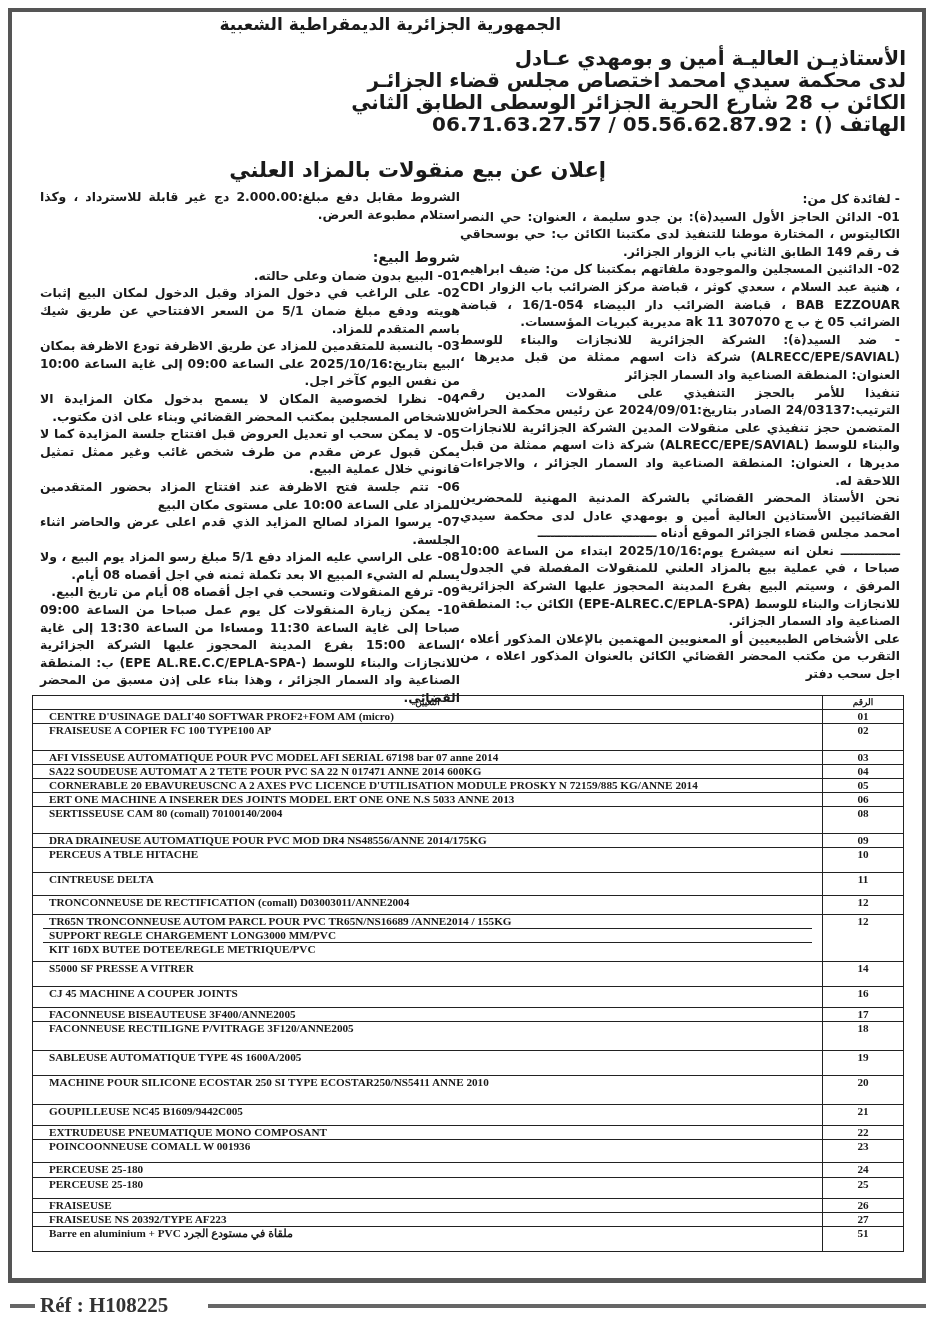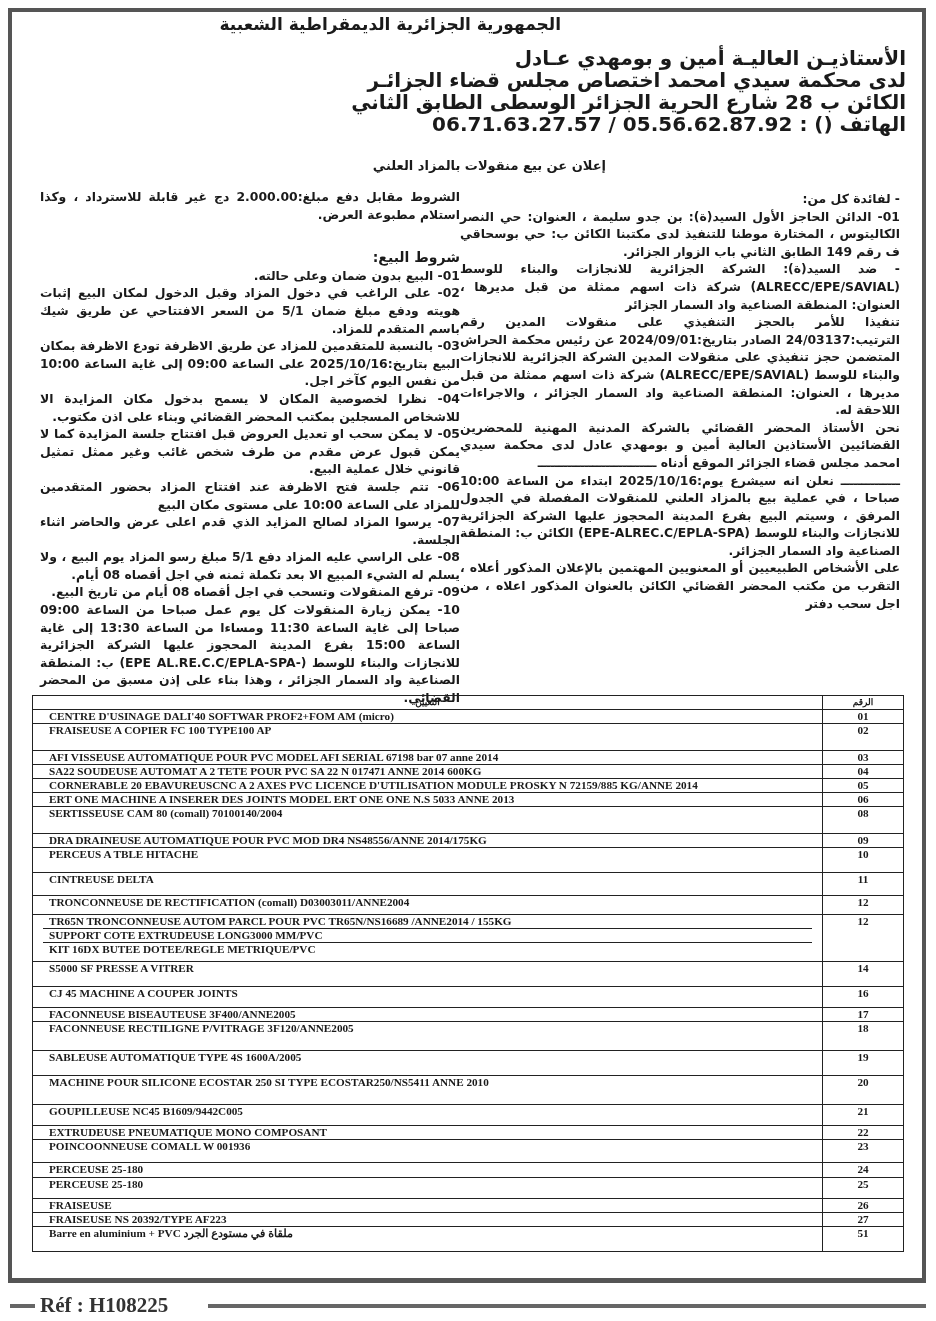--- a/index.html
+++ b/index.html
@@ -1,21 +1,21 @@
 <!DOCTYPE html>
 <html><head>
 <meta charset="utf-8">
 <style>
   html, body { margin: 0; padding: 0; background: #ffffff; }
   body { width: 936px; height: 1321px; position: relative; overflow: hidden; font-family: "DejaVu Sans", sans-serif; color: #1a1a1a; }
   .frame { position: absolute; left: 8px; top: 8px; width: 918px; height: 1275px; border: 4px solid #555; border-bottom-width: 5px; box-sizing: border-box; }
   .hdr { position: absolute; right: 40px; direction: rtl; text-align: right; font-weight: bold; }
   .republic { top: 14px; right: 375px; font-size: 17px; }
   .hline { font-size: 20px; line-height: 20px; right: 30px; }
-  .announce-title { position: absolute; top: 158px; right: 330px; font-size: 13px; font-weight: bold; direction: rtl; }
+  .announce-title { position: absolute; top: 158px; right: 330px; font-size: 21px; font-weight: bold; direction: rtl; }
   .col { position: absolute; direction: rtl; text-align: justify; font-size: 12.4px; line-height: 17.6px; font-weight: bold; }
   .col-right { top: 190px; right: 36px; width: 440px; }
   .col-left { top: 188px; left: 40px; width: 420px; }
   .col p { margin: 0; }
   .gap { height: 26px; }
   .cond-title { font-size: 14px; }
   table.lots { position: absolute; left: 32px; top: 695px; width: 872px; border-collapse: collapse; font-family: "Liberation Serif", serif; font-size: 11.2px; font-weight: bold; }
   table.lots td, table.lots th { border: 1.5px solid #222; padding: 0 16px; vertical-align: top; line-height: 13px; }
   table.lots th { font-size: 9px; font-weight: bold; height: 12px; }
   table.lots td.num { width: 48px; text-align: center; direction: ltr; }
@@ -32,20 +32,21 @@
 <div class="hdr hline" style="top:48px">الأستاذيـن العاليـة أمين و بومهدي عـادل</div>
 <div class="hdr hline" style="top:70px">لدى محكمة سيدي امحمد اختصاص مجلس قضاء الجزائـر</div>
 <div class="hdr hline" style="top:92px">الكائن ب 28 شارع الحرية الجزائر الوسطى الطابق الثاني</div>
 <div class="hdr hline" style="top:114px">الهاتف () : 05.56.62.87.92 / 06.71.63.27.57</div>
 
 <div class="announce-title">إعلان عن بيع منقولات بالمزاد العلني</div>
 
 <div class="col col-right">
   <p>- لفائدة كل من:</p>
   <p>01- الدائن الحاجز الأول السيد(ة): بن جدو سليمة ، العنوان: حي النصر الكاليتوس ، المختارة موطنا للتنفيذ لدى مكتبنا الكائن ب: حي بوسحاقي ف رقم 149 الطابق الثاني باب الزوار الجزائر.</p>
+  <p>02- الدائنين المسجلين والموجودة ملفاتهم بمكتبنا كل من: ضيف ابراهيم ، هنية عبد السلام ، سعدي كوثر ، قباضة مركز الضرائب باب الزوار CDI BAB EZZOUAR ، قباضة الضرائب دار البيضاء 054-16/1 ، قباضة الضرائب 05 خ ب ج 307070 ak 11 مديرية كبريات المؤسسات.</p>
   <p>- ضد السيد(ة): الشركة الجزائرية للانجازات والبناء للوسط (ALRECC/EPE/SAVIAL) شركة ذات اسهم ممثلة من قبل مديرها ، العنوان: المنطقة الصناعية واد السمار الجزائر</p>
   <p>تنفيذا للأمر بالحجز التنفيذي على منقولات المدين رقم الترتيب:24/03137 الصادر بتاريخ:2024/09/01 عن رئيس محكمة الحراش المتضمن حجز تنفيذي على منقولات المدين الشركة الجزائرية للانجازات والبناء للوسط (ALRECC/EPE/SAVIAL) شركة ذات اسهم ممثلة من قبل مديرها ، العنوان: المنطقة الصناعية واد السمار الجزائر ، والاجراءات اللاحقة له.</p>
   <p>نحن الأستاذ المحضر القضائي بالشركة المدنية المهنية للمحضرين القضائيين الأستاذين العالية أمين و بومهدي عادل لدى محكمة سيدي امحمد مجلس قضاء الجزائر الموقع أدناه ــــــــــــــــــــــــــــ</p>
   <p>ــــــــــــــ نعلن انه سيشرع يوم:2025/10/16 ابتداء من الساعة 10:00 صباحا ، في عملية بيع بالمزاد العلني للمنقولات المفصلة في الجدول المرفق ، وسيتم البيع بفرع المدينة المحجوز عليها الشركة الجزائرية للانجازات والبناء للوسط (EPE-ALREC.C/EPLA-SPA) الكائن ب: المنطقة الصناعية واد السمار الجزائر.</p>
   <p>على الأشخاص الطبيعيين أو المعنويين المهتمين بالإعلان المذكور أعلاه ، التقرب من مكتب المحضر القضائي الكائن بالعنوان المذكور اعلاه ، من اجل سحب دفتر</p>
 </div>
 
 <div class="col col-left">
   <p>الشروط مقابل دفع مبلغ:2.000.00 دج غير قابلة للاسترداد ، وكذا استلام مطبوعة العرض.</p>
   <div class="gap"></div>
@@ -134,21 +135,21 @@
       </tr>
       <tr>
         <td style="height: 18px;">
           <div>TRONCONNEUSE DE RECTIFICATION (comall) D03003011/ANNE2004</div>
         </td>
         <td class="num">12</td>
       </tr>
       <tr>
         <td style="height: 46px;">
           <div>TR65N TRONCONNEUSE AUTOM PARCL POUR PVC TR65N/NS16689 /ANNE2014 / 155KG</div>
-          <div style="border-top: 1.5px solid rgb(34, 34, 34); margin: 0px -6px; padding: 0px 6px;">SUPPORT COTE EXTRUDEUSE LONG3000 MM/PVC</div>
+          <div style="border-top: 1.5px solid rgb(34, 34, 34); margin: 0px -6px; padding: 0px 6px;">SUPPORT REGLE CHARGEMENT LONG3000 MM/PVC</div>
           <div style="border-top: 1.5px solid rgb(34, 34, 34); margin: 0px -6px; padding: 0px 6px;">KIT 16DX BUTEE DOTEE/REGLE METRIQUE/PVC</div>
         </td>
         <td class="num">12</td>
       </tr>
       <tr>
         <td style="height: 24px;">
           <div>S5000 SF PRESSE A VITRER</div>
         </td>
         <td class="num">14</td>
       </tr>

